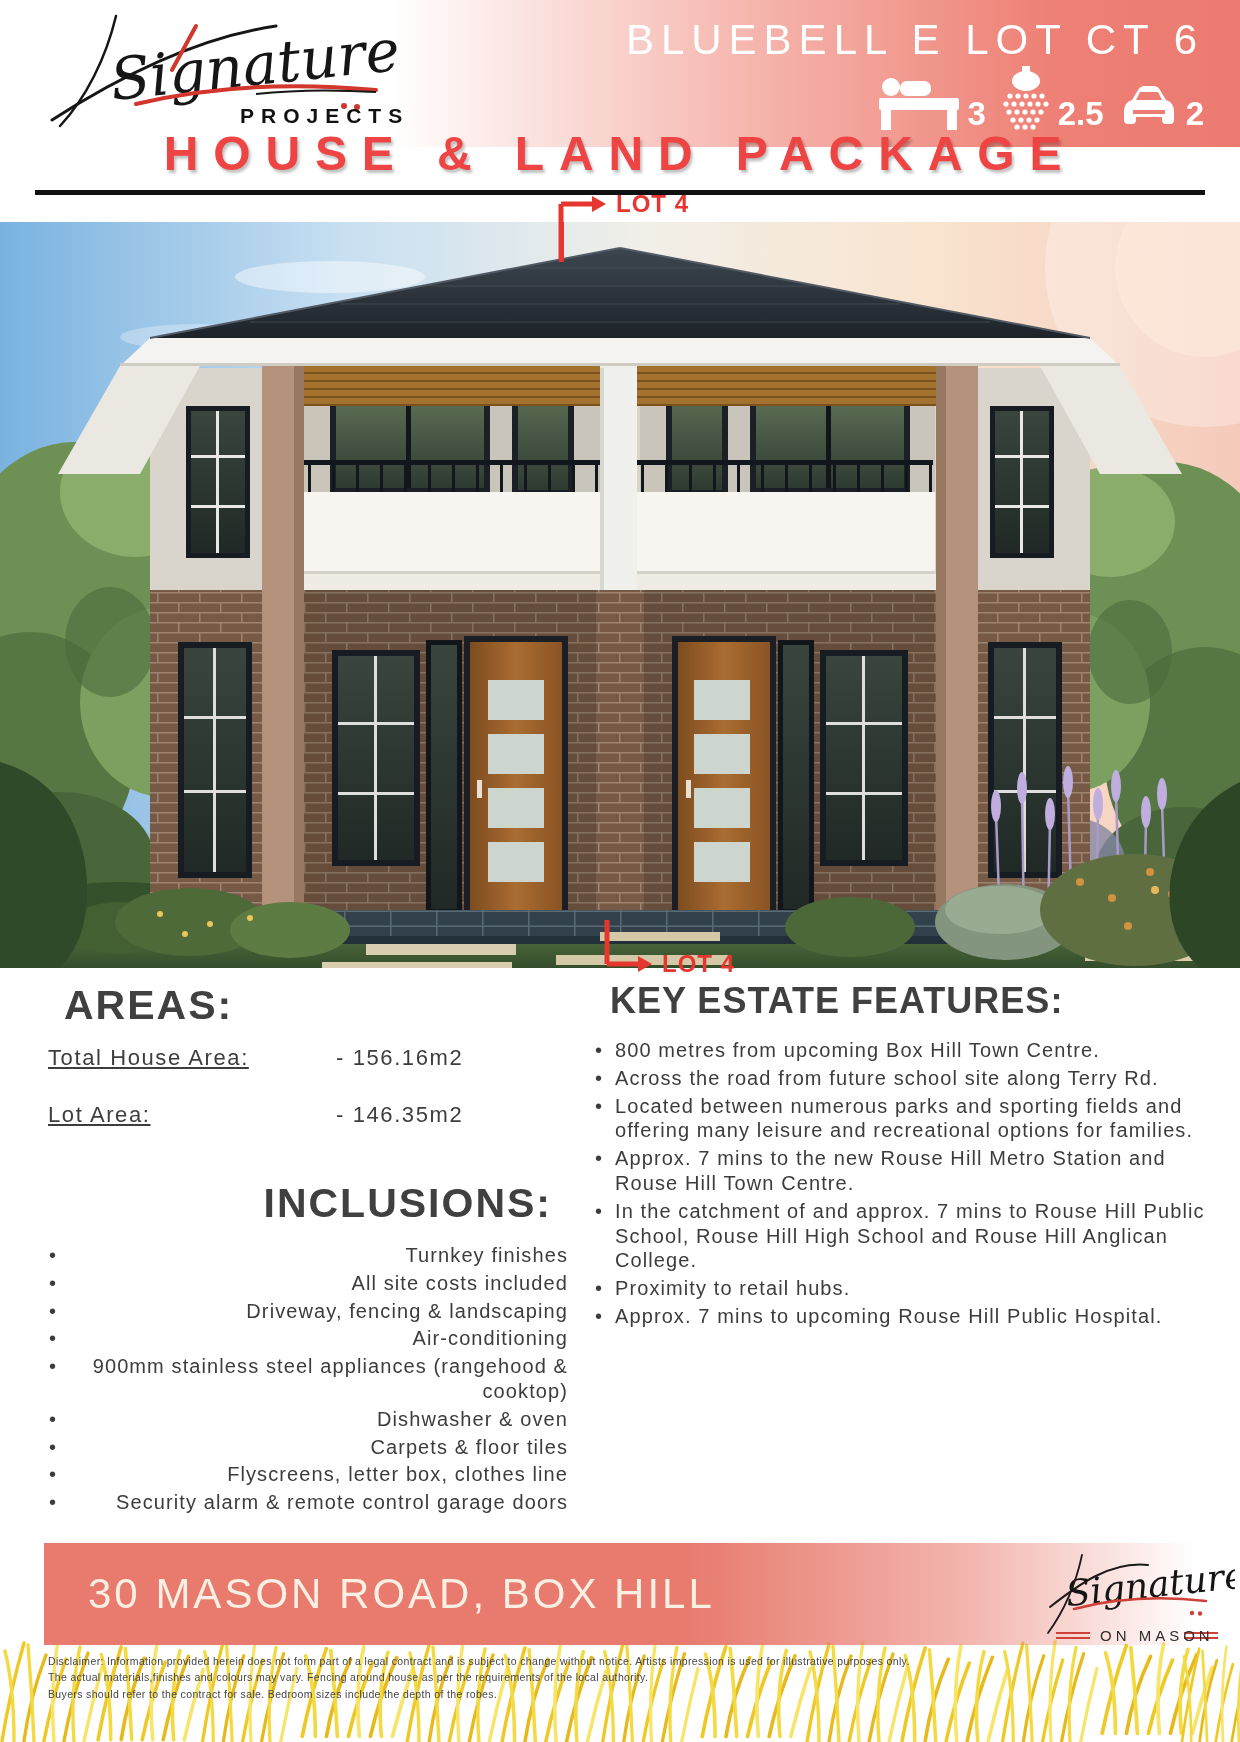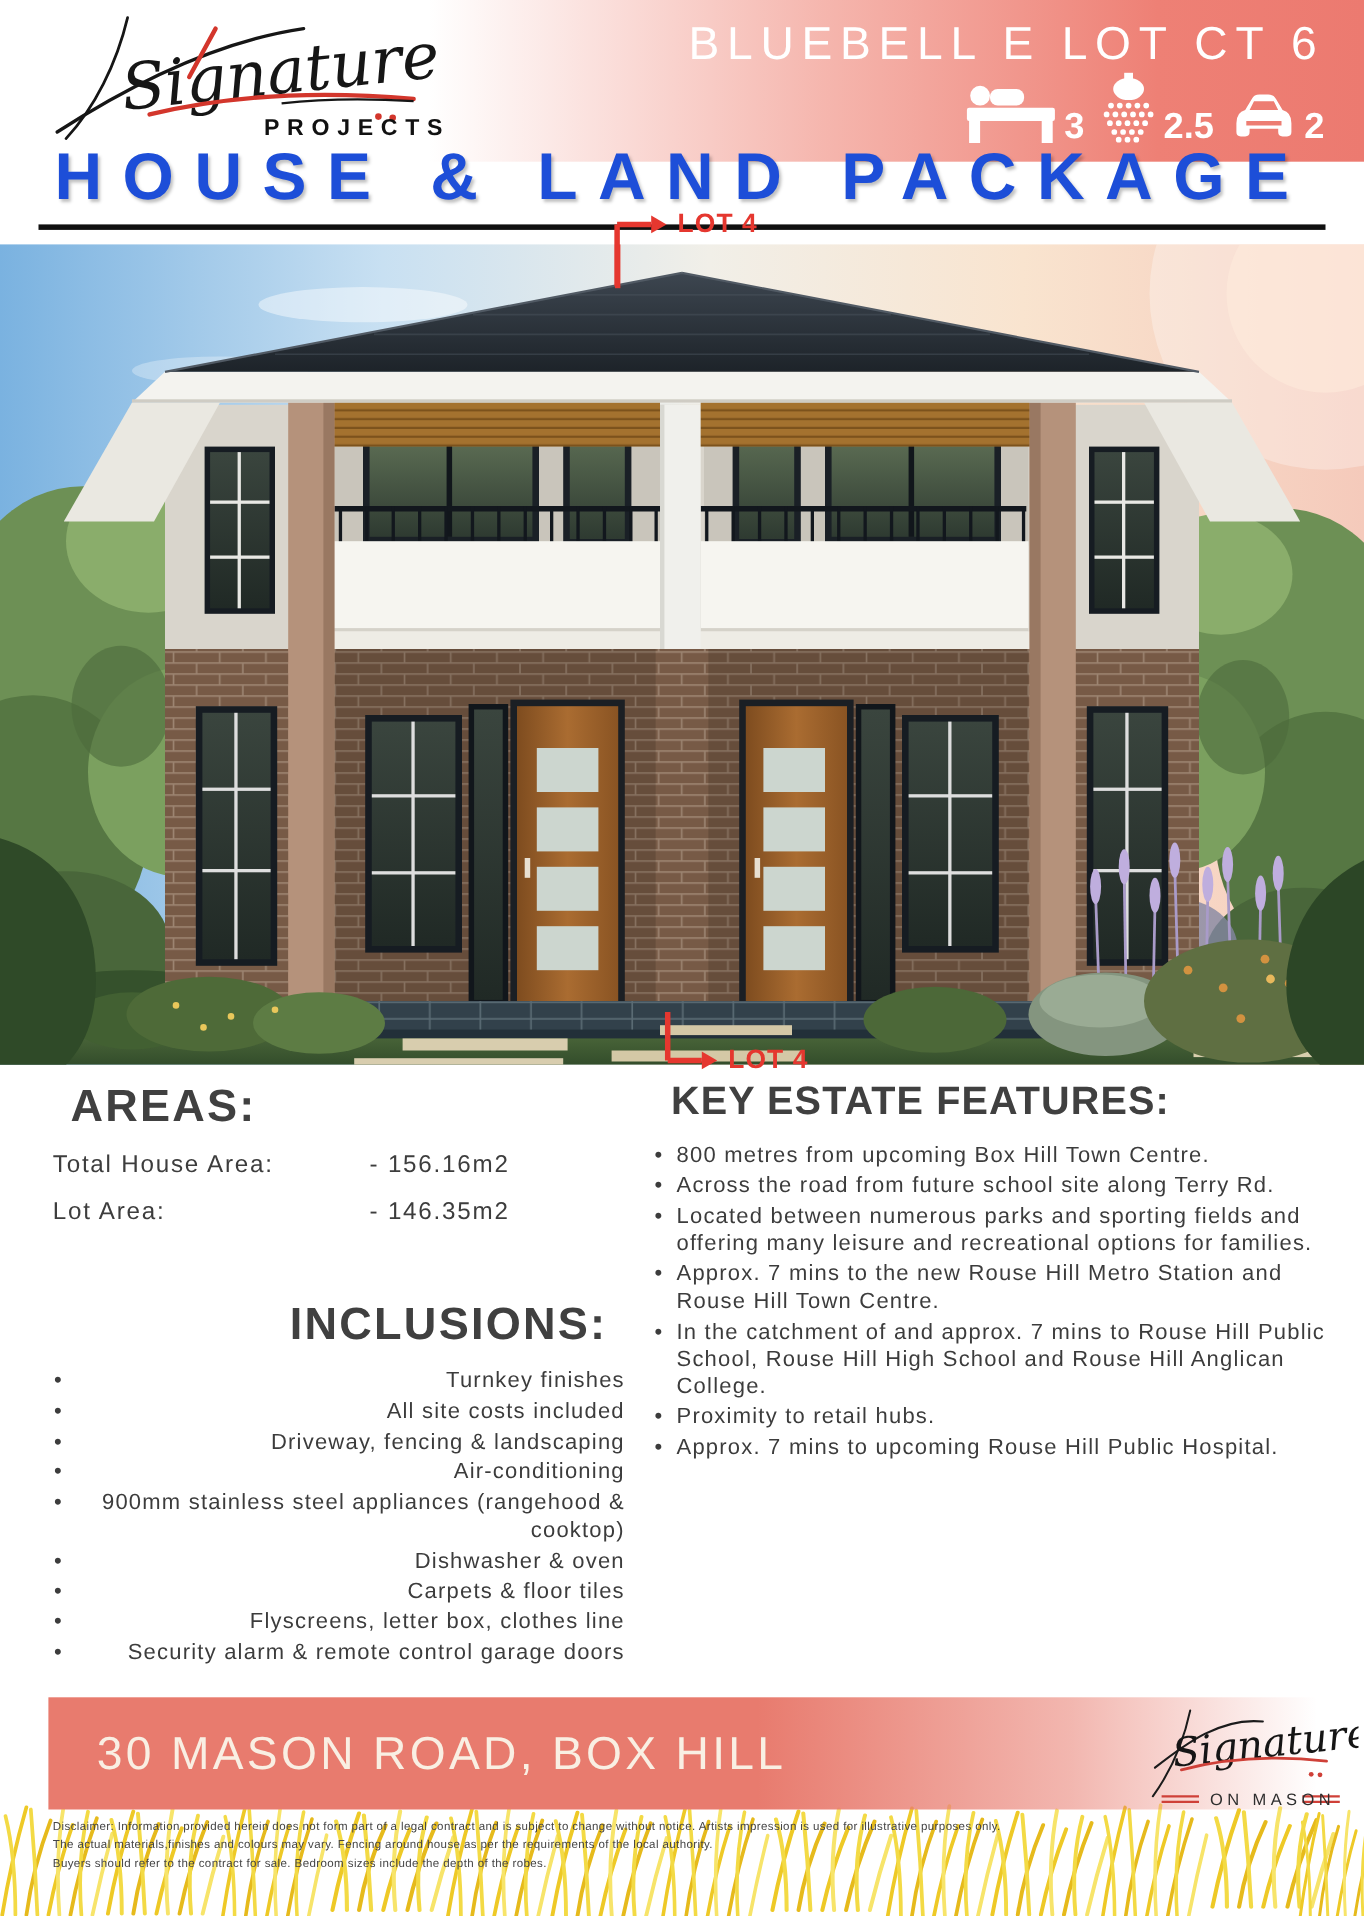--- a/index.html
+++ b/index.html
@@ -9,37 +9,37 @@
   .pink-banner{position:absolute;left:390px;top:0;width:850px;height:147px;
     background:linear-gradient(90deg,rgba(240,135,124,0) 0%,rgba(242,158,147,.75) 42%,#ee8075 78%,#ec7a70 100%);}
   .brand{position:absolute;left:44px;top:6px;}
   .plan-title{position:absolute;right:36px;top:16px;font-size:42px;letter-spacing:7px;
     color:#ffffff;font-weight:400;white-space:nowrap;}
   .stats{position:absolute;right:36px;top:66px;display:flex;align-items:flex-end;gap:14px;}
   .stat{display:flex;align-items:flex-end;gap:6px;}
   .stat b{font-size:33px;color:#fff;line-height:1;font-weight:700;}
   .package-wrap{position:absolute;left:35px;top:126px;width:1170px;text-align:center;
     border-bottom:5px solid #101010;padding-bottom:9px;}
-  .package-wrap h1{margin:0;font-size:60px;font-weight:700;letter-spacing:.31em;color:#1d4ed8;
+  .package-wrap h1{margin:0;font-size:48px;font-weight:700;letter-spacing:.31em;color:#ef4444;
     white-space:nowrap;text-shadow:2px 3px 3px rgba(0,0,0,.25);}
   
   .lot{position:absolute;display:flex;gap:8px;z-index:5;color:#e5372f;font-weight:700;
     font-size:24px;letter-spacing:1px;}
   .lot-top{left:556px;top:190px;align-items:flex-start;}
   .lot-bottom{left:602px;top:918px;align-items:flex-end;}
   .lot-bottom span{position:relative;top:4px;}
   
   .house{position:absolute;left:0;top:222px;width:1240px;height:746px;}
   
   h2.red{margin:16px;color:#404040;font-weight:700;}
   .areas{position:absolute;left:48px;top:966px;width:490px;}
   .areas h2{font-size:41px;letter-spacing:2px;}
   .area-row{display:flex;margin-top:15px;font-size:22px;letter-spacing:1.6px;color:#3d3d3d;}
-  .area-row+.area-row{margin-top:17px;}
-  .area-row .lbl{width:288px;}
+  .area-row+.area-row{margin-top:31px;}
+  .area-row .lbl{width:288px;text-decoration:underline;}
   .features{position:absolute;left:594px;top:964px;width:626px;}
   .features h2{font-size:36px;letter-spacing:1px;}
   .inclusions{position:absolute;left:48px;top:1164px;width:520px;text-align:right;}
   .inclusions h2{font-size:41px;letter-spacing:2px;}
   ul.blist{list-style:none;margin:12px 0 0 0;padding:0;}
   ul.blist li{position:relative;padding-left:21px;font-size:20px;letter-spacing:1.1px;
     line-height:1.24;color:#3c3c3c;margin-bottom:3px;}
   ul.blist li::before{content:"•";position:absolute;left:1px;top:0;}
   
   .footer-banner{position:absolute;left:0;top:1543px;width:1240px;height:102px;z-index:2;

